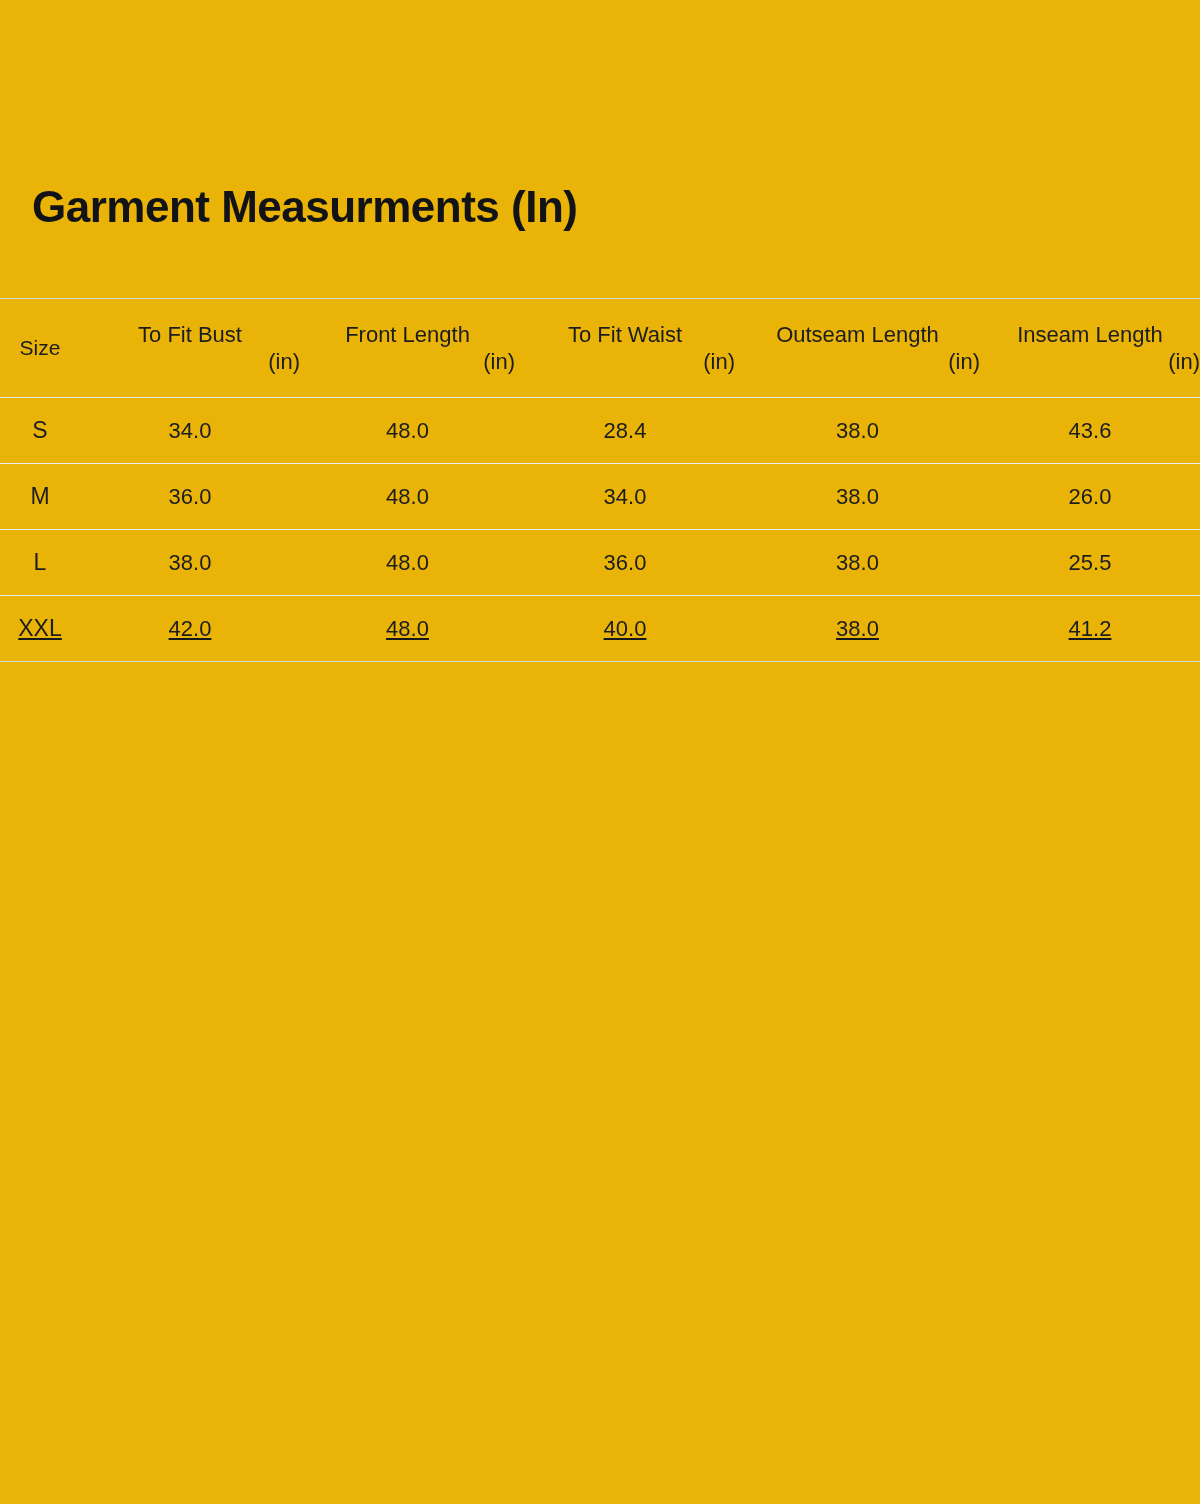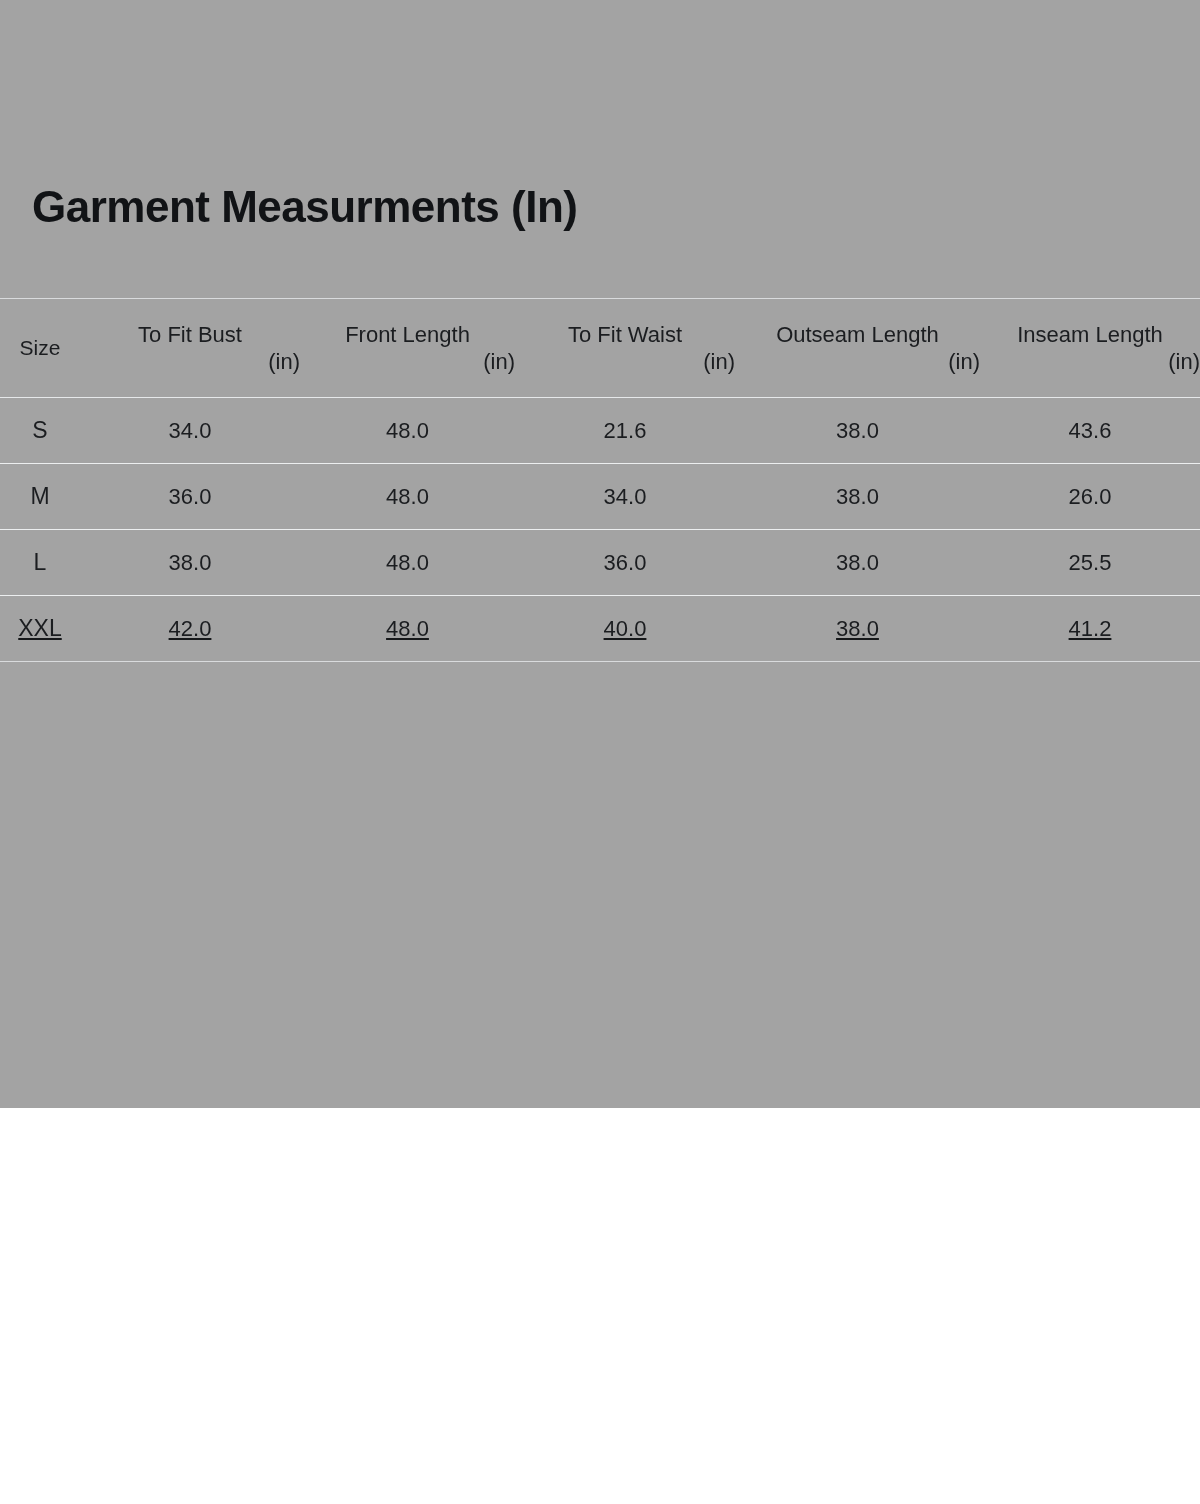--- a/index.html
+++ b/index.html
@@ -13,22 +13,22 @@
     font-family: "Liberation Sans", sans-serif;
     color: #16181a;
     position: relative;
     overflow: hidden;
   }
   .page {
     position: absolute;
     top: 0;
     left: 0;
     width: 1200px;
-    height: 1108px;
-    background: #a3a3a3;
+    height: 1504px;
+    background: #eab308;
   }
   .title {
     position: absolute;
     left: 32px;
     top: 182px;
     font-size: 44px;
     font-weight: 700;
     letter-spacing: -0.5px;
     color: #111316;
     white-space: nowrap;
@@ -135,21 +135,21 @@
             <span>Inseam Length</span>
             <span class="unit">(in)</span>
           </th>
         </tr>
       </thead>
       <tbody>
         <tr>
           <td class="size-cell">S</td>
           <td>34.0</td>
           <td>48.0</td>
-          <td>21.6</td>
+          <td>28.4</td>
           <td>38.0</td>
           <td>43.6</td>
         </tr>
         <tr>
           <td class="size-cell">M</td>
           <td>36.0</td>
           <td>48.0</td>
           <td>34.0</td>
           <td>38.0</td>
           <td>26.0</td>

